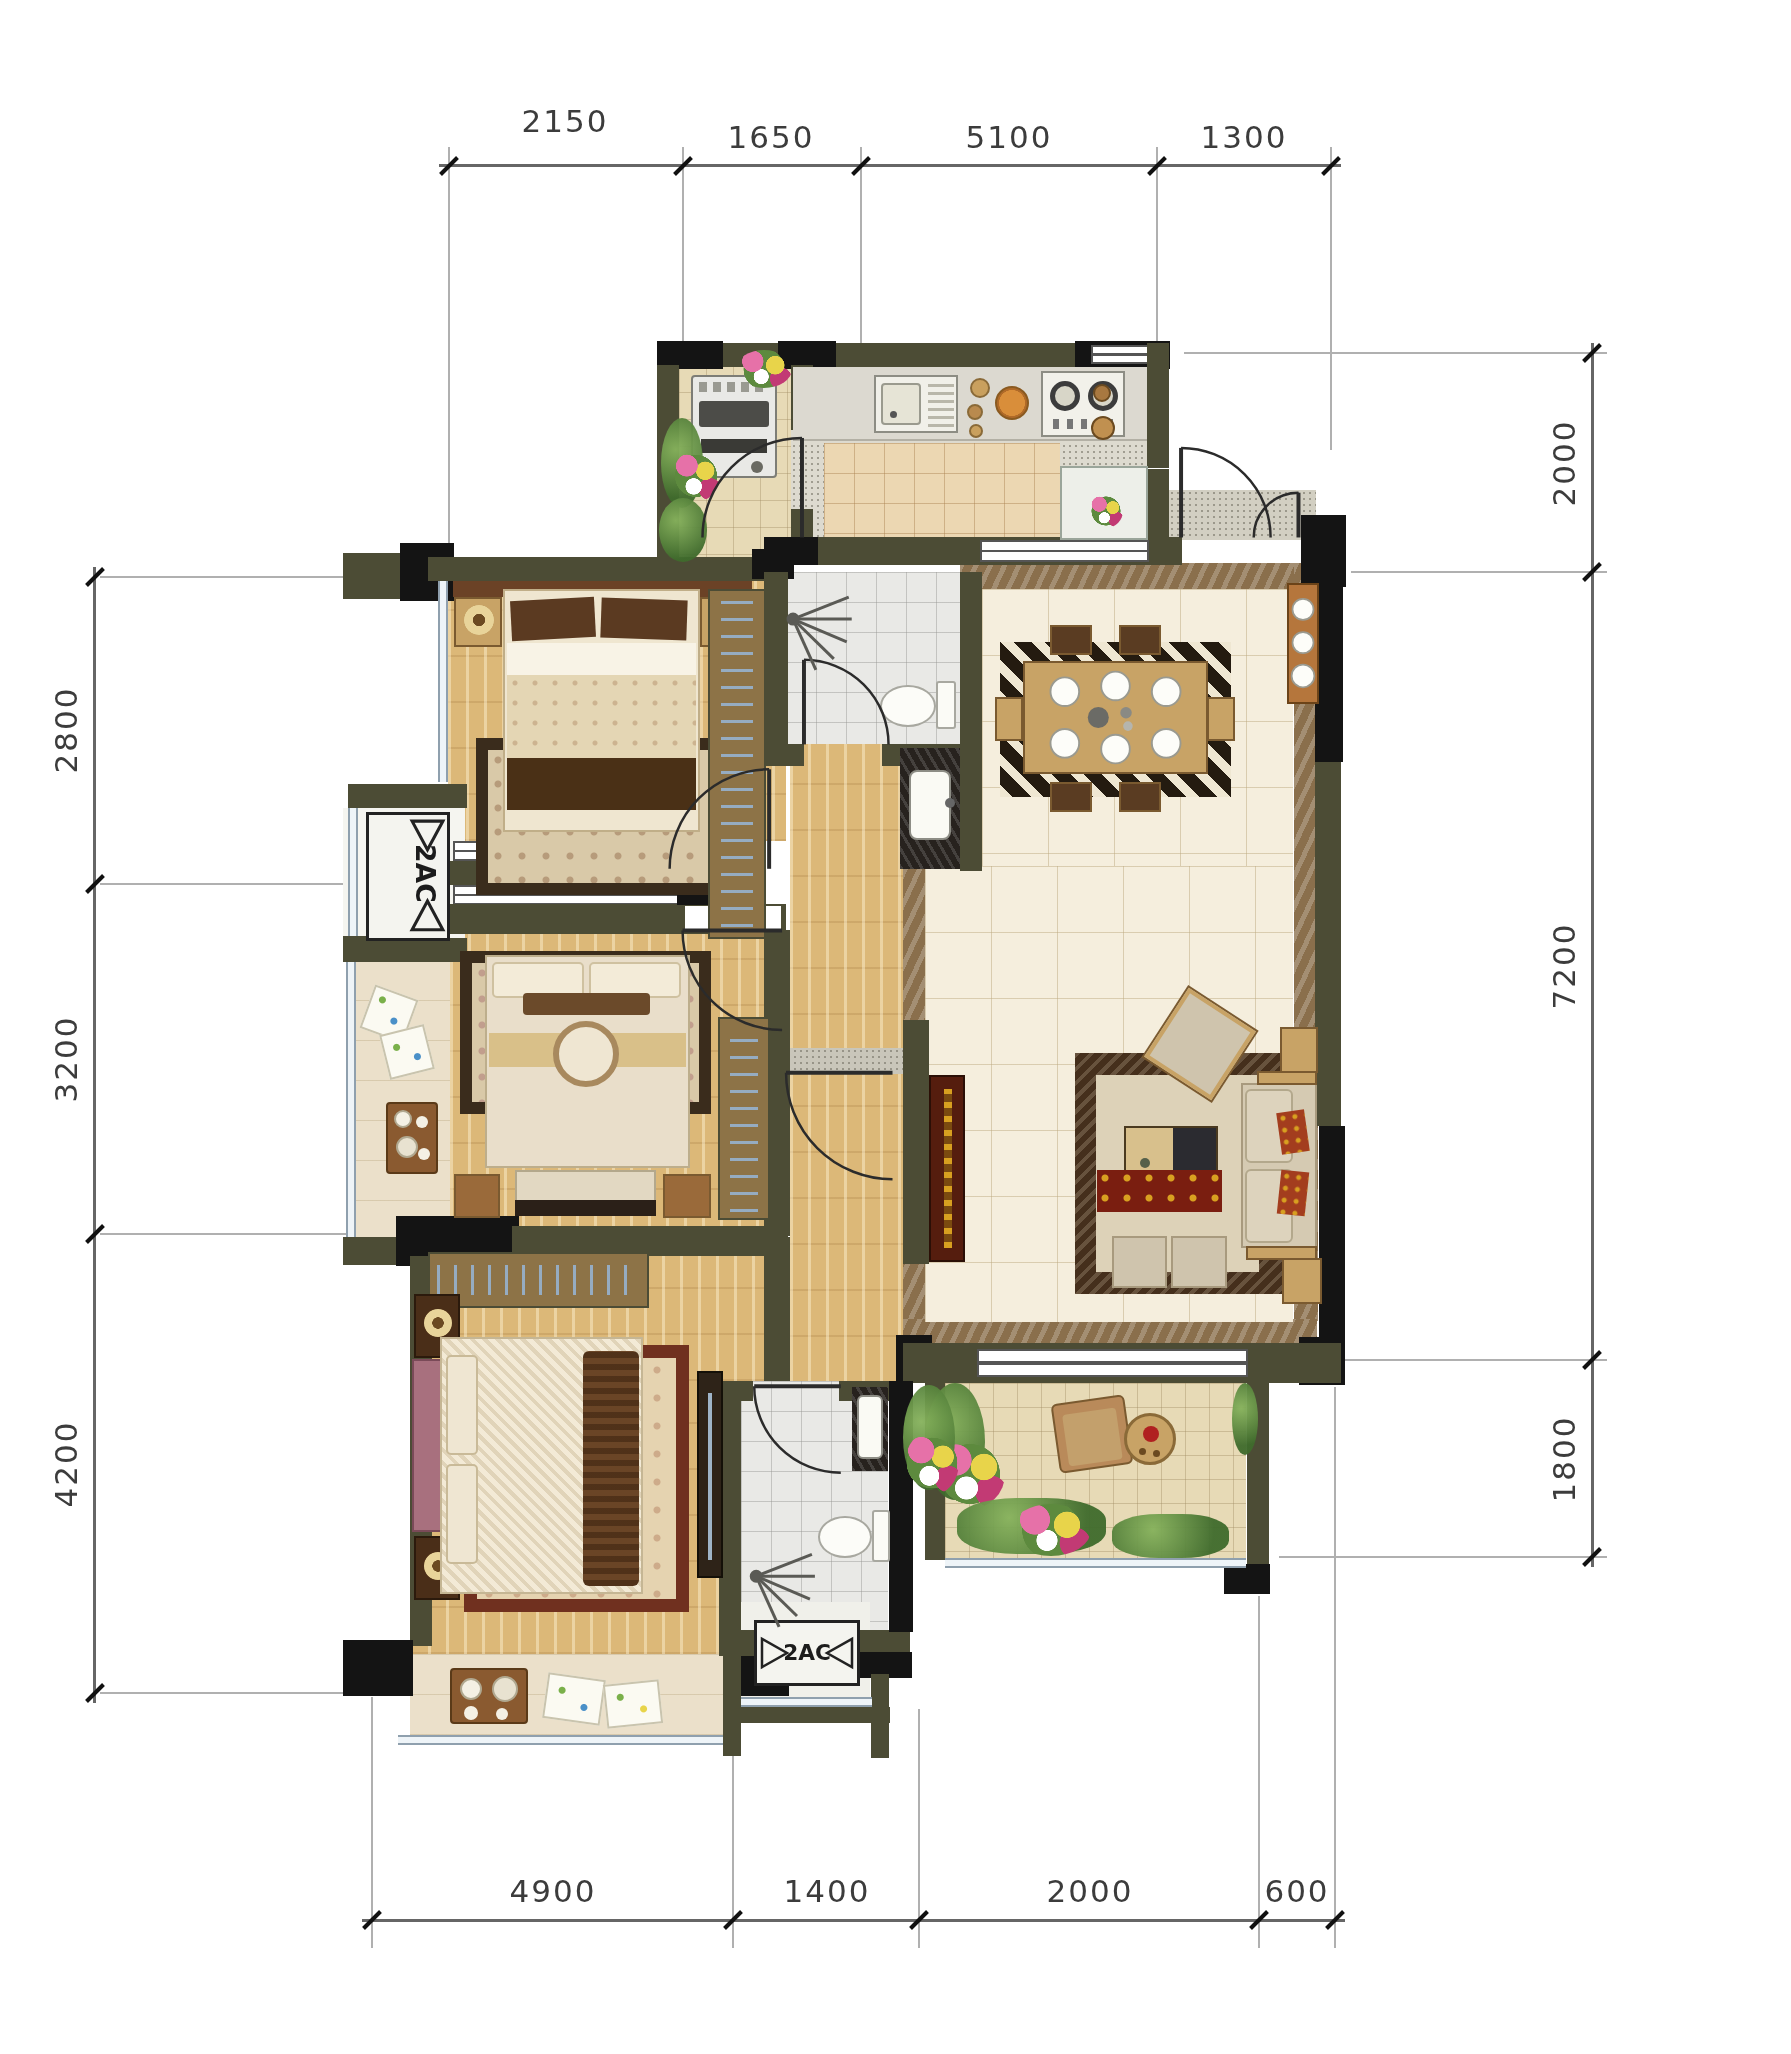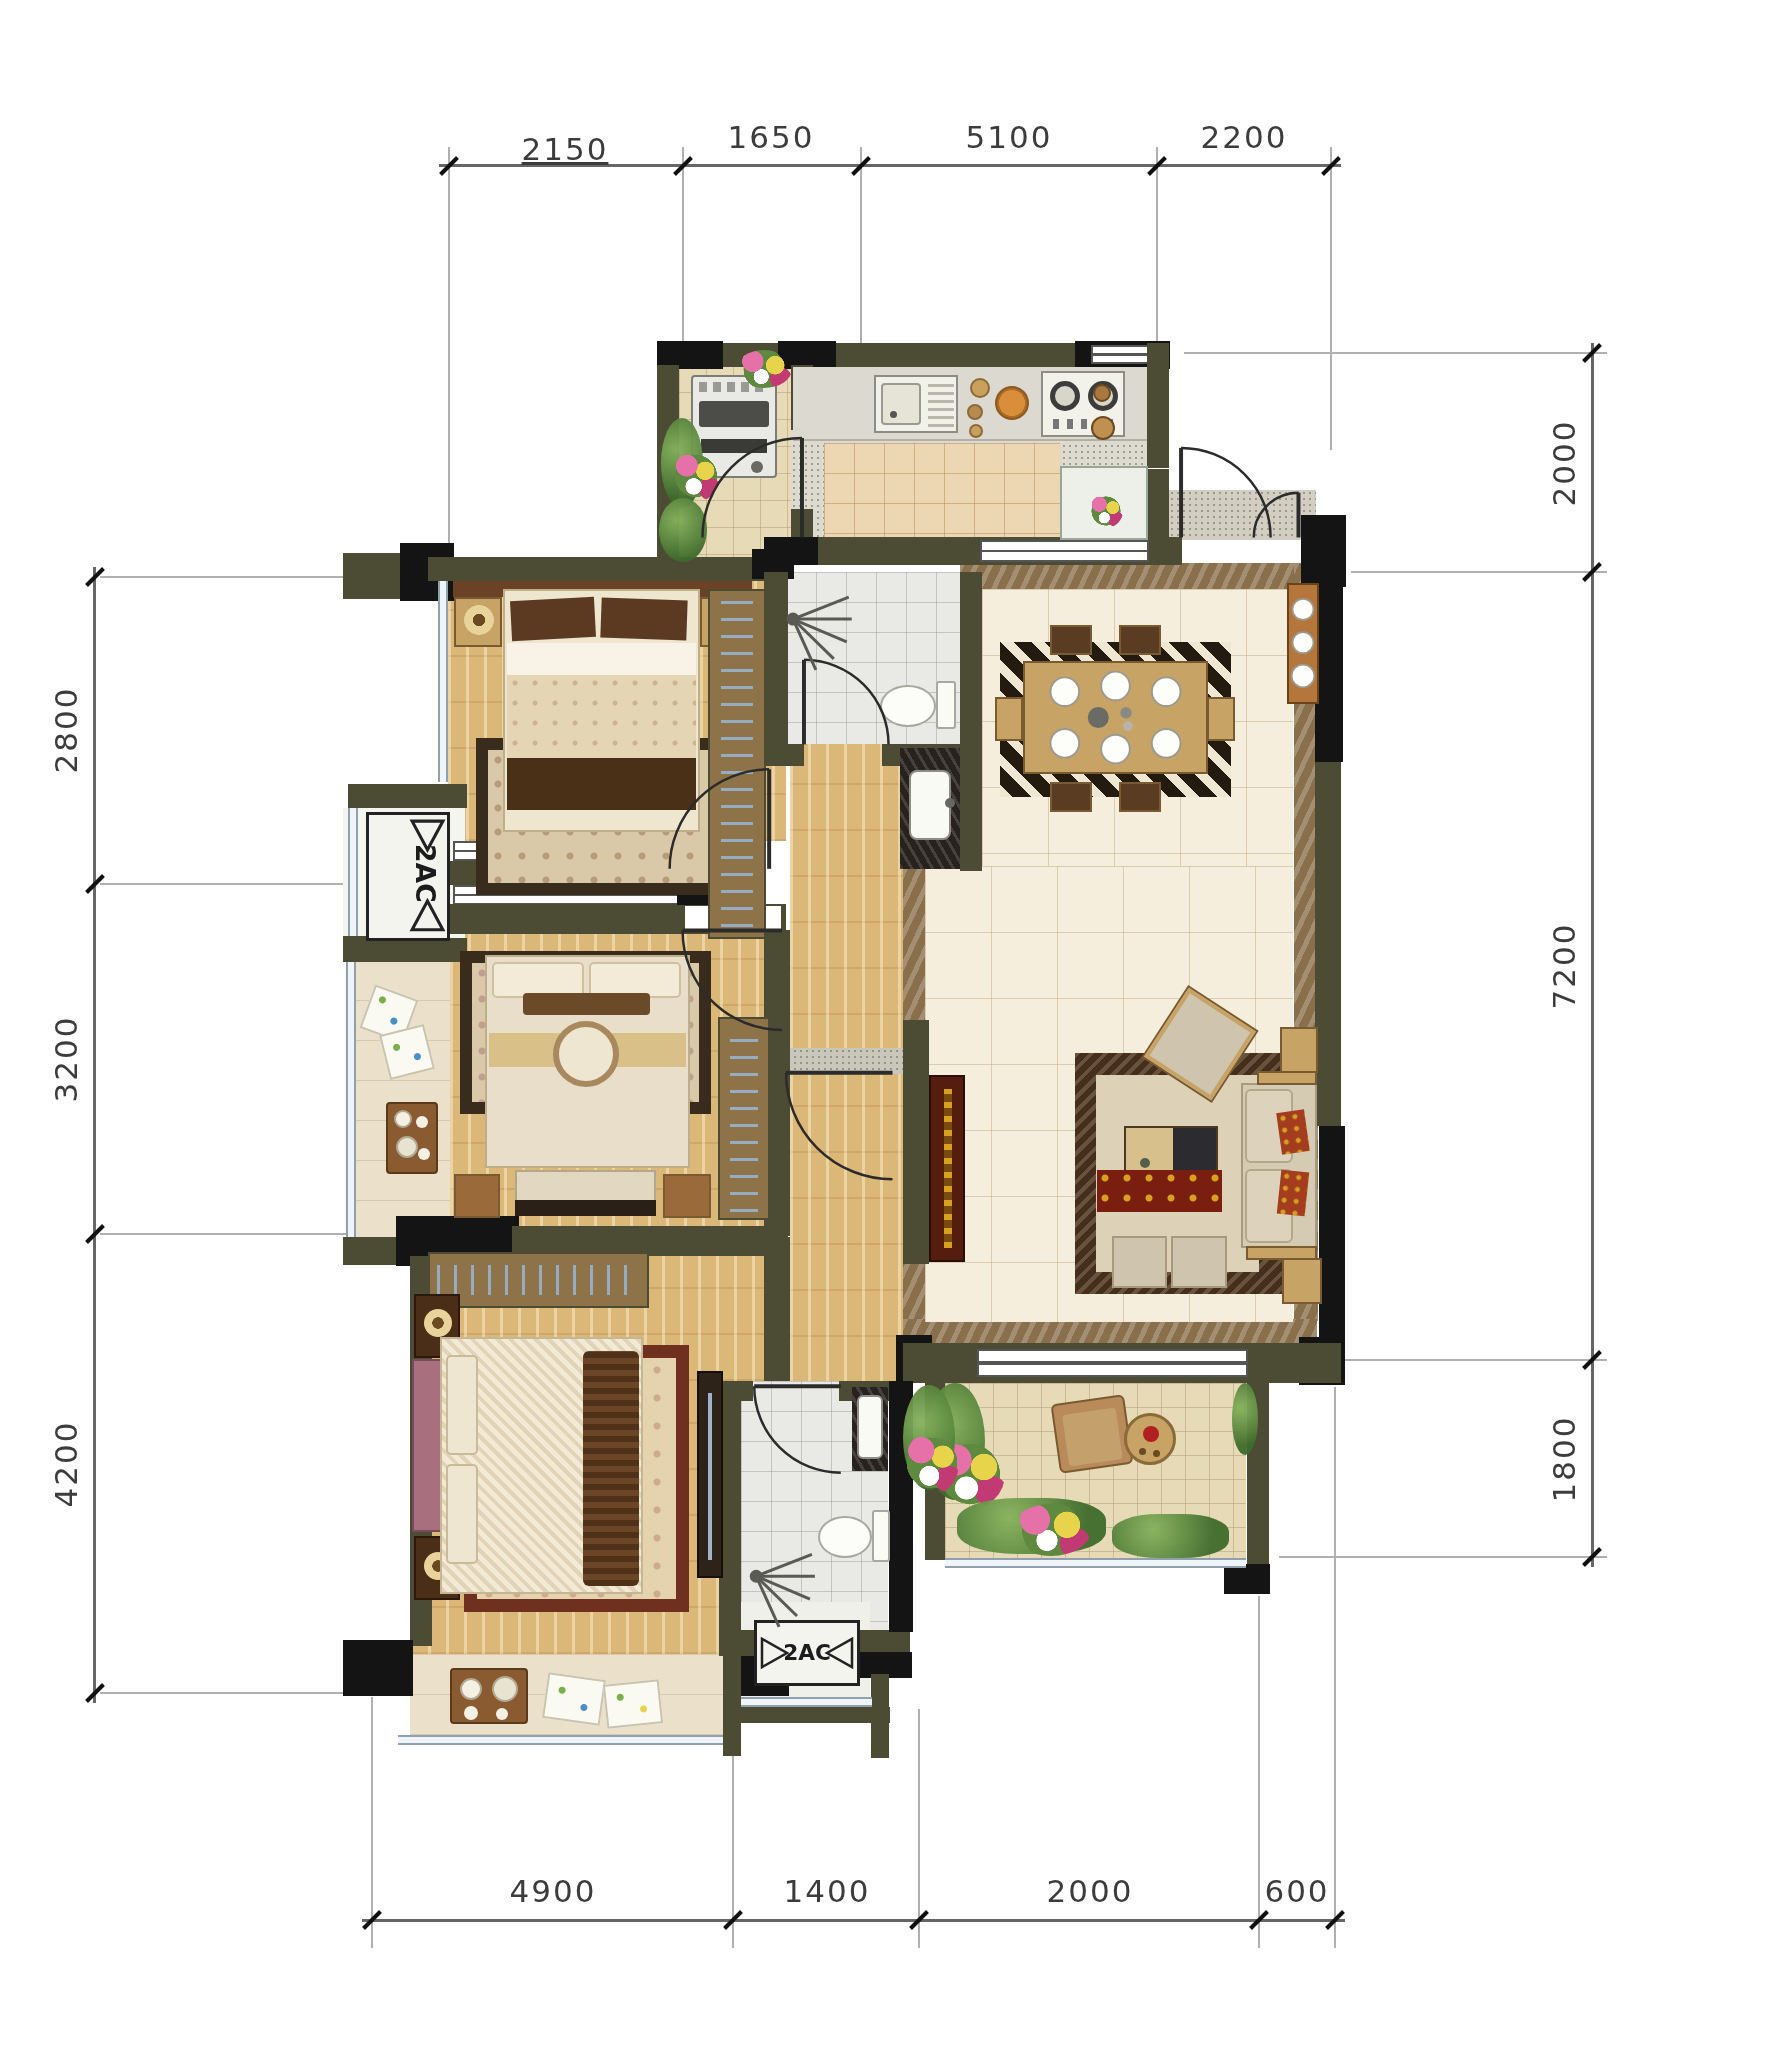--- a/index.html
+++ b/index.html
@@ -51,24 +51,24 @@
   <div class="xl" style="left:448px;top:147px;width:2px;height:410px;"></div>
   <div class="xl" style="left:682px;top:147px;width:2px;height:199px;"></div>
   <div class="xl" style="left:860px;top:147px;width:2px;height:199px;"></div>
   <div class="xl" style="left:1156px;top:147px;width:2px;height:199px;"></div>
   <div class="xl" style="left:1330px;top:147px;width:2px;height:303px;"></div>
   <div class="tk" style="left:449px;top:166px;"></div>
   <div class="tk" style="left:683px;top:166px;"></div>
   <div class="tk" style="left:861px;top:166px;"></div>
   <div class="tk" style="left:1157px;top:166px;"></div>
   <div class="tk" style="left:1331px;top:166px;"></div>
-  <div class="dt" style="left:565px;top:149px;text-decoration:underline;">2150</div>
+  <div class="dt" style="left:565px;top:121px;">2150</div>
   <div class="dt" style="left:771px;top:137px;">1650</div>
   <div class="dt" style="left:1009px;top:137px;">5100</div>
-  <div class="dt" style="left:1244px;top:137px;">2200</div>
+  <div class="dt" style="left:1244px;top:137px;">1300</div>
 
   <div class="dl" style="left:93px;top:567px;width:3px;height:1136px;"></div>
   <div class="xl" style="left:100px;top:576px;width:247px;height:2px;"></div>
   <div class="xl" style="left:100px;top:883px;width:247px;height:2px;"></div>
   <div class="xl" style="left:100px;top:1233px;width:247px;height:2px;"></div>
   <div class="xl" style="left:100px;top:1692px;width:247px;height:2px;"></div>
   <div class="tk" style="left:95px;top:577px;"></div>
   <div class="tk" style="left:95px;top:884px;"></div>
   <div class="tk" style="left:95px;top:1234px;"></div>
   <div class="tk" style="left:95px;top:1693px;"></div>

